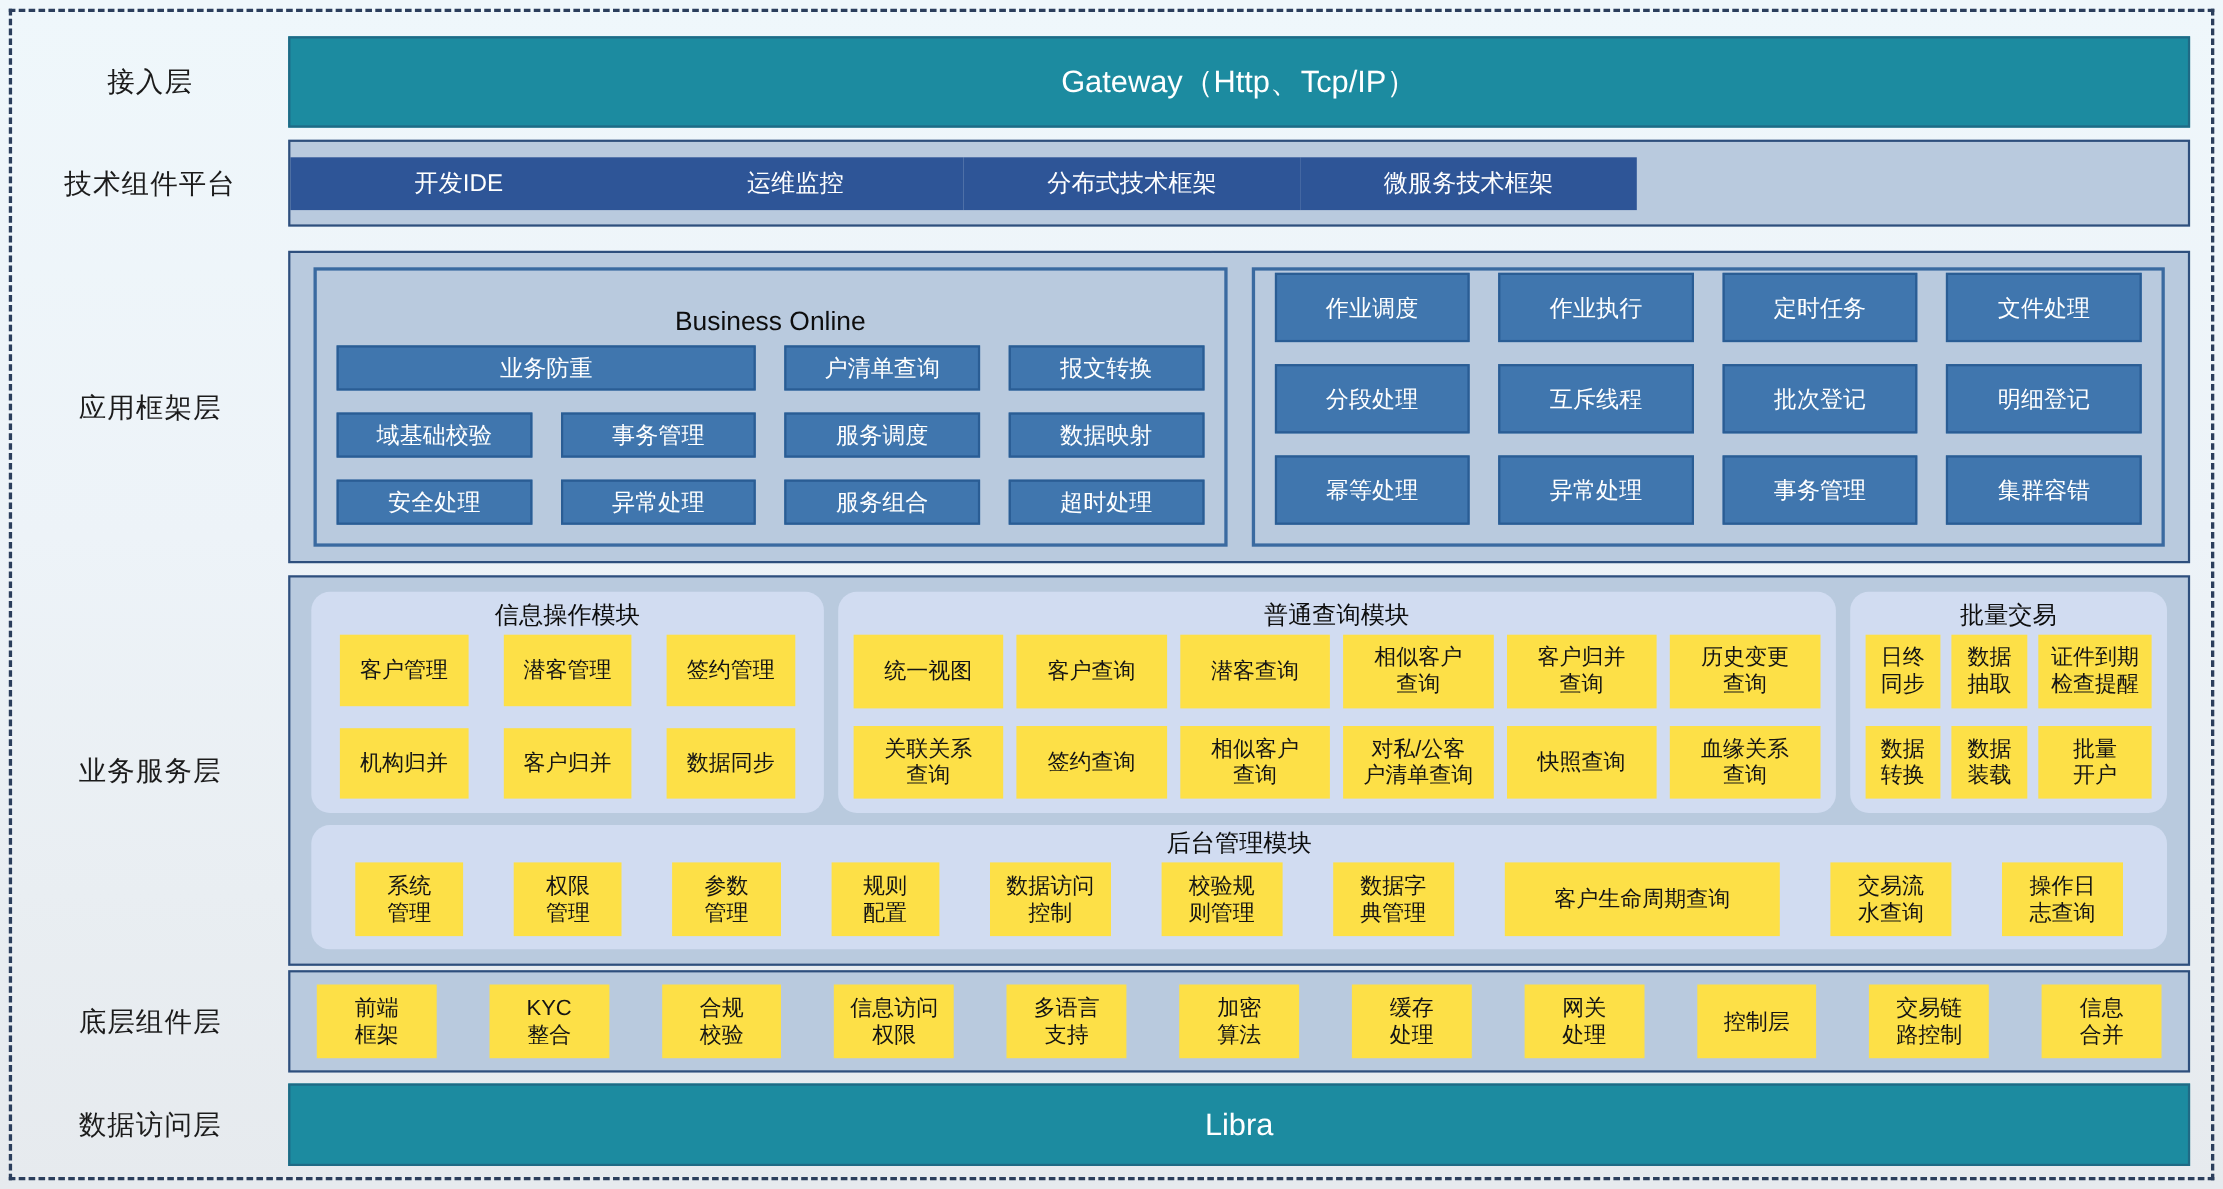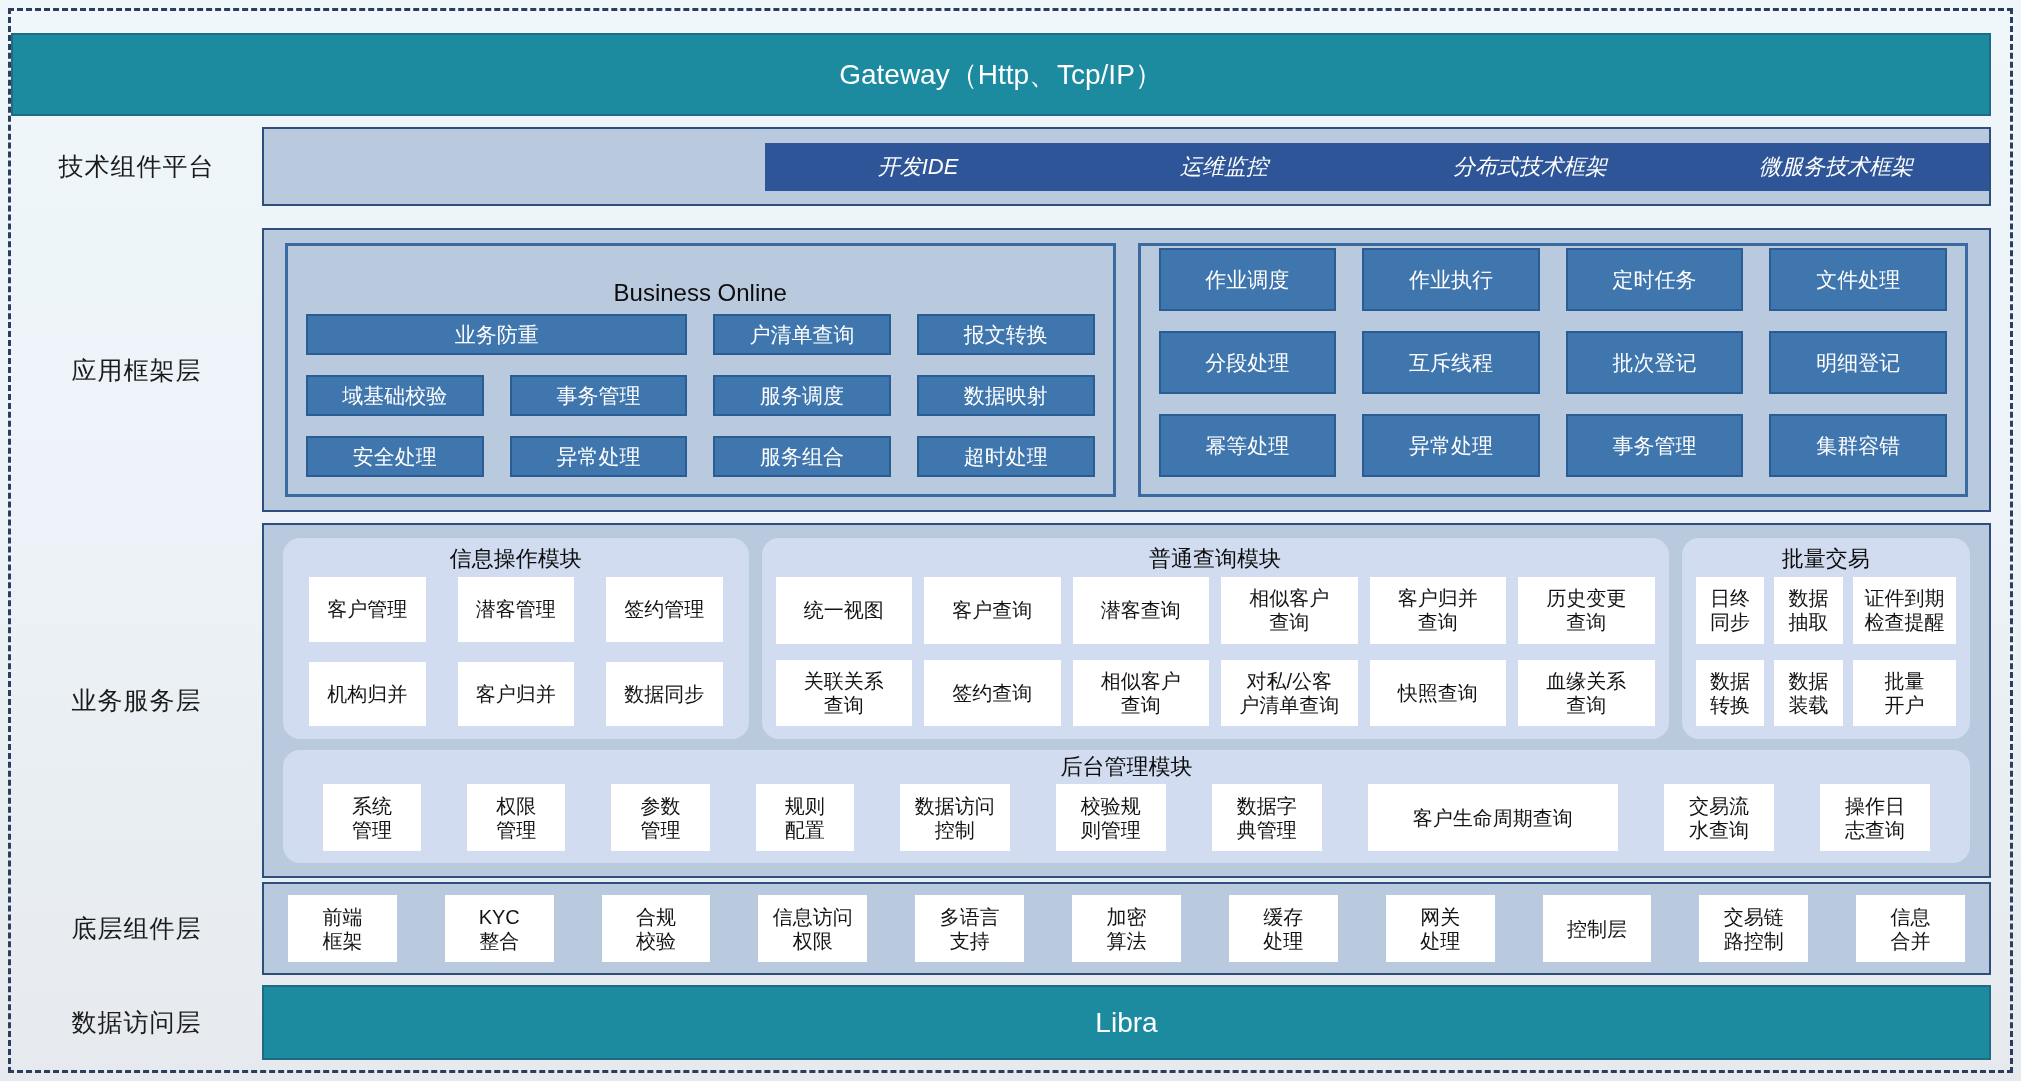--- a/index.html
+++ b/index.html
@@ -15,21 +15,21 @@
   .content{flex:1;position:relative;display:flex;}
   #row-gateway{top:33px;height:83px;}
   #row-tech{top:127px;height:79px;}
   #row-appframe{top:228px;height:284px;}
   #row-service{top:523px;height:355px;}
   #row-base{top:882px;height:93px;}
   #row-libra{top:985px;height:75px;}
 
   .teal-bar{flex:1;background:#1c8ba0;border:2px solid #1f6a85;display:flex;align-items:center;justify-content:center;color:#ffffff;font-size:28px;}
 
-  .tech-band{flex:1;background:#b9cade;border:2px solid #2e4f7d;display:flex;align-items:center;justify-content:flex-end;font-style:italic;}
+  .tech-band{flex:1;background:#b9cade;border:2px solid #2e4f7d;display:flex;align-items:center;justify-content:flex-start;}
   .tech-btn{width:306px;height:48px;background:#2e5597;color:#fff;font-size:22px;display:flex;align-items:center;justify-content:center;}
 
   .appframe-band{flex:1;background:#b9cade;border:2px solid #2e4f7d;display:flex;gap:22px;padding:13px 21px;box-sizing:border-box;}
   .group{flex:1;border:3px solid #3a6aa0;padding:2px 18px 17px;box-sizing:border-box;display:flex;flex-direction:column;}
   .group-title{text-align:center;font-size:24px;color:#0d0d0d;height:42px;line-height:42px;margin-top:24px;}
   .group-grid{flex:1;display:grid;grid-template-columns:repeat(4,1fr);column-gap:26px;row-gap:20px;}
   .blue-btn{background:#4076ae;border:2px solid #2a5d94;color:#fff;font-size:21px;display:flex;align-items:center;justify-content:center;}
   .span2{grid-column:span 2;}
 
   .service-band{flex:1;background:#b9cade;border:2px solid #2e4f7d;padding:13px 19px;box-sizing:border-box;display:flex;flex-direction:column;gap:11px;}
@@ -39,31 +39,34 @@
   #panel-info{flex:0 0 27.6%;}
   #panel-info .panel-grid{grid-template-columns:repeat(3,1fr);column-gap:32px;row-gap:20px;padding:0 12px;}
   #panel-query{flex:1;}
   #panel-query .panel-grid{grid-template-columns:repeat(6,1fr);column-gap:12px;row-gap:16px;}
   #panel-batch{flex:0 0 17.1%;}
   #panel-batch .panel-grid{grid-template-columns:1fr 1fr 1.5fr;column-gap:10px;row-gap:16px;}
   #panel-admin{height:113px;padding:0 40px 12px;}
   #panel-admin .panel-title{height:34px;line-height:34px;}
   #panel-admin .panel-grid{grid-template-columns:1fr 1fr 1fr 1fr 1.12fr 1.12fr 1.12fr 2.55fr 1.12fr 1.12fr;column-gap:46px;}
   .panel-grid{flex:1;display:grid;}
-  .cell{background:#ffffff;color:#141414;font-size:20px;display:flex;align-items:center;justify-content:center;text-align:center;white-space:pre-line;line-height:1.2;}
+  .cell{background:#fde047;color:#141414;font-size:20px;display:flex;align-items:center;justify-content:center;text-align:center;white-space:pre-line;line-height:1.2;}
 
   .base-band{flex:1;background:#b9cade;border:2px solid #2e4f7d;padding:11px 24px;box-sizing:border-box;display:grid;grid-template-columns:repeat(11,1fr);column-gap:48px;}
 </style>
 </head>
 <body>
 
 <div class="page">
   <div class="frame"></div>
 
   <div class="row" id="row-gateway">
+    <div class="gutter">
+      <span class="layer-label">接入层</span>
+    </div>
     <div class="content">
       <div class="teal-bar">Gateway（Http、Tcp/IP）</div>
     </div>
   </div>
 
   <div class="row" id="row-tech">
     <div class="gutter">
       <span class="layer-label">技术组件平台</span>
     </div>
     <div class="content">

